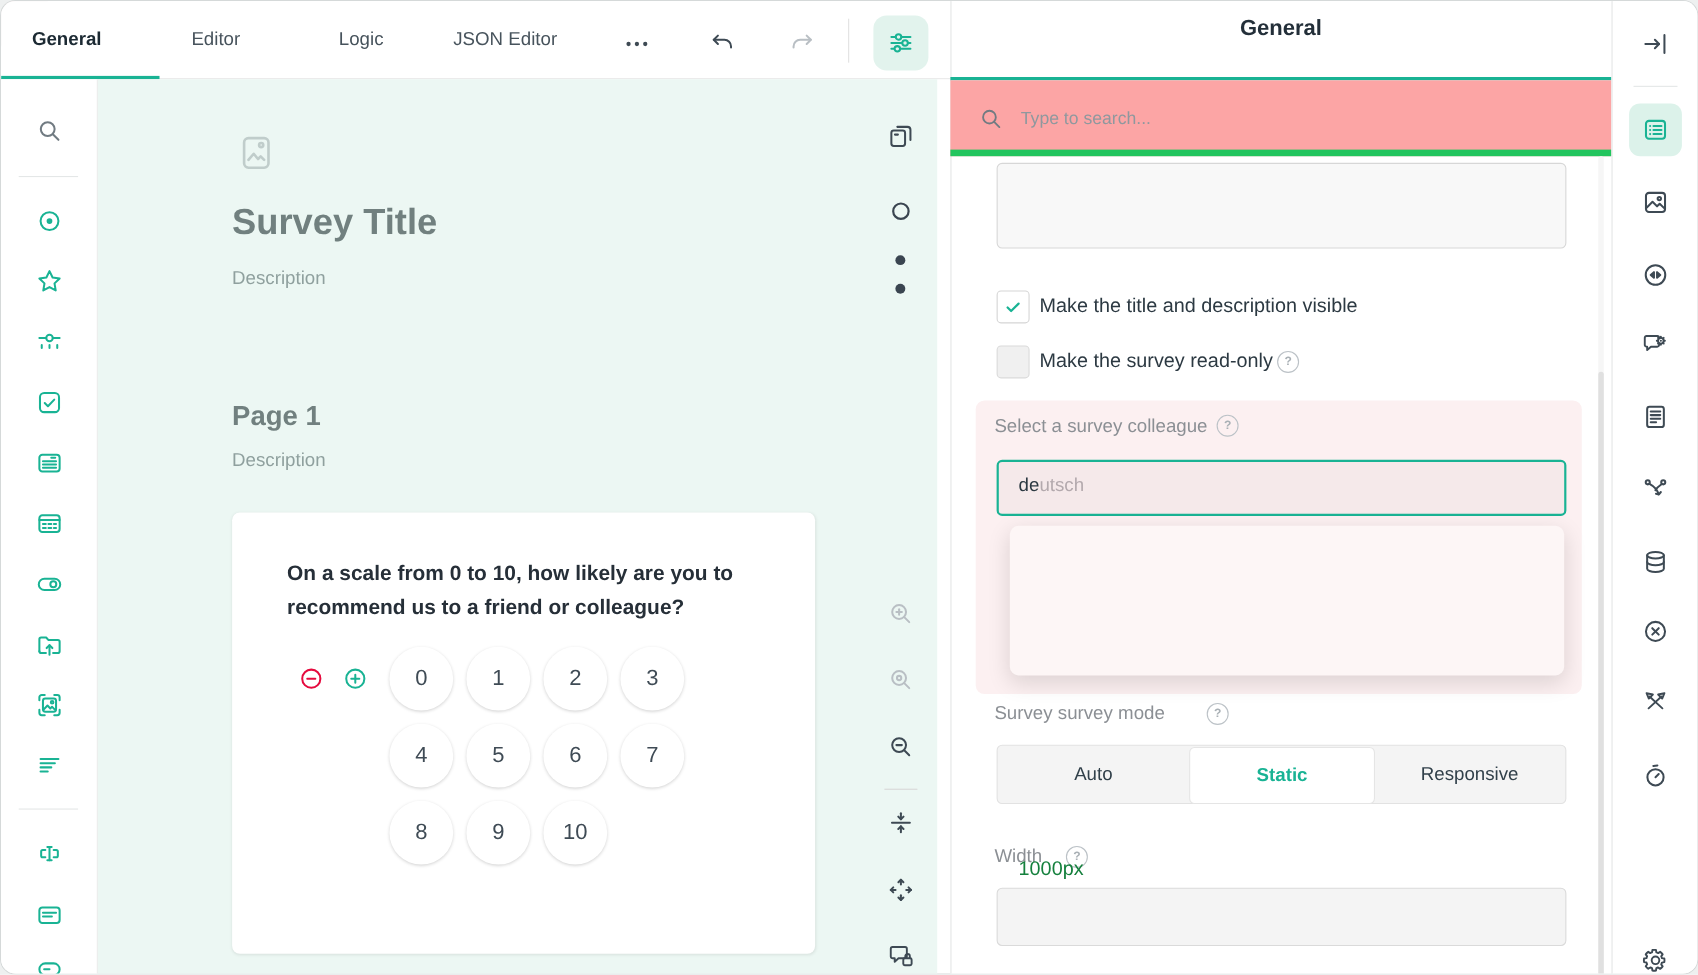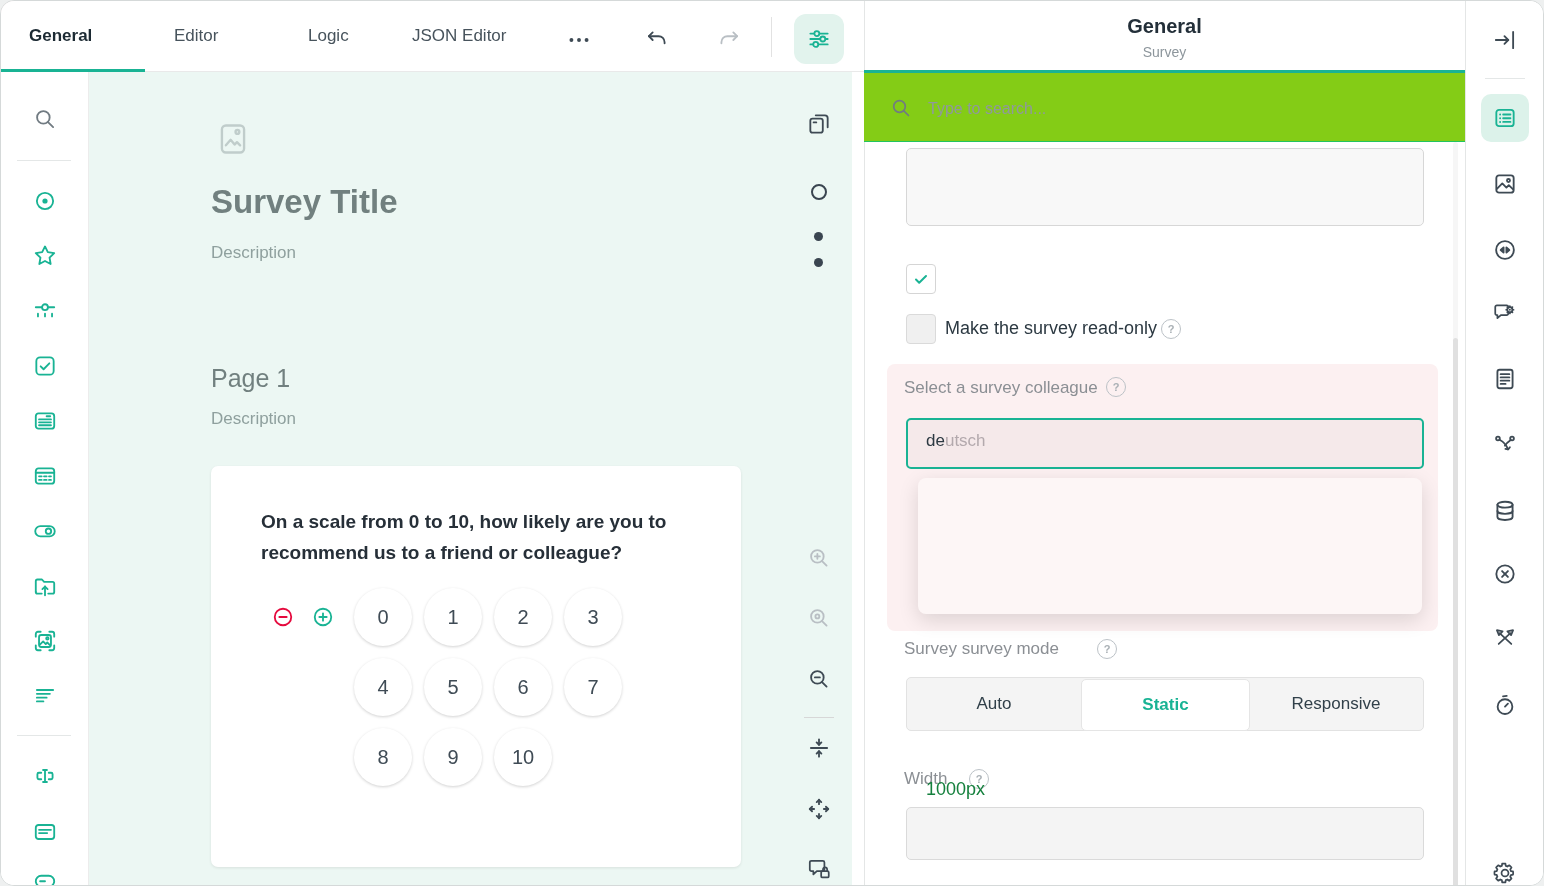--- a/index.html
+++ b/index.html
@@ -16,37 +16,37 @@
   .tab-underline{left:0;top:68px;width:144px;height:3px;background:#19b394;}
   .nav-divider{left:770px;top:16px;width:1px;height:40px;background:#e2e2e2;}
   .settings-btn{left:793px;top:13px;width:50px;height:50px;border-radius:12px;background:#e2f3ed;}
   
   .toolbox{left:0;top:71px;width:88px;height:815px;background:#fff;border-right:1px solid #ececec;}
   .tb-divider{left:16px;width:54px;height:1px;background:#e4e7e7;}
   
   .canvas{left:88px;top:71px;width:763px;height:815px;background:#ecf7f3;}
   .survey-title{left:210px;top:182px;font-size:33px;font-weight:700;color:#71807f;}
   .survey-desc{left:210px;top:242px;font-size:17px;color:#8fa09e;}
-  .page-title{left:210px;top:363px;font-size:25px;font-weight:400;color:#71807f;}
+  .page-title{left:210px;top:363px;font-size:25px;font-weight:700;color:#71807f;}
   .page-desc{left:210px;top:408px;font-size:17px;color:#8fa09e;}
   .qcard{left:210px;top:465px;width:530px;height:401px;background:#fff;border-radius:7px;
          box-shadow:0 1px 3px rgba(0,0,0,.09);}
   .qtitle{left:260px;top:505px;width:430px;font-size:19px;font-weight:600;color:#262f38;
           line-height:31px;white-space:normal;}
   .rate{position:absolute;width:58px;height:58px;border-radius:50%;background:#fff;
         box-shadow:0 1px 3px rgba(0,0,0,.18);display:flex;align-items:center;justify-content:center;
         font-size:20px;color:#3f4b55;cursor:pointer;}
   .pagenav-dot{width:9px;height:9px;border-radius:50%;background:#3a4550;}
   .mt-divider{left:803px;top:716px;width:30px;height:1px;background:#d7d7d7;}
   
   .rpanel{left:863px;top:0;width:601px;height:886px;background:#fff;border-left:1px solid #e4e6e6;}
   .rp-title{left:863px;top:14px;width:601px;text-align:center;font-size:20px;font-weight:600;color:#232f39;}
   .rp-sub{left:863px;top:43px;width:601px;text-align:center;font-size:14px;color:#8d969c;}
   .rp-accent{left:863px;top:69px;width:601px;height:3px;background:#19b394;}
-  .rp-search{left:863px;top:72px;width:601px;height:69px;background:#84cc16;border-bottom:1px solid #22c55e;}
+  .rp-search{left:863px;top:72px;width:601px;height:69px;background:#fca5a5;border-bottom:6px solid #22c55e;}
   .rp-search input{position:absolute;left:62px;top:0;width:480px;height:69px;border:0;background:transparent;
         outline:none;font-size:16px;color:#333;font-family:"Liberation Sans",sans-serif;}
   .rp-search input::placeholder{color:#8f989e;}
   .rp-textarea{left:905px;top:147px;width:518px;height:78px;background:#f8f8f8;border:1px solid #d7d7d7;border-radius:5px;}
   .chk{position:absolute;width:28px;height:28px;border:1px solid #d5d5d5;border-radius:4px;background:#fff;
        display:flex;align-items:center;justify-content:center;cursor:pointer;}
   .chk.off{background:#f0f0f0;border-color:#dadada;}
   .chk-label{font-size:18px;color:#2c3942;}
   .help{position:absolute;width:18px;height:18px;border:1.5px solid #bcc2c7;border-radius:50%;color:#a9b0b5;
         font-size:11px;font-weight:700;display:flex;align-items:center;justify-content:center;cursor:pointer;}
@@ -334,40 +334,40 @@
   <div class="ic dark" style="left:805px;top:855px;width:26px;height:26px">
     <svg width="26" height="26" viewBox="0 0 24 24" fill="none" stroke="currentColor" stroke-width="1.6" stroke-linecap="round" stroke-linejoin="round">
         <path d="M5 4.5h10.5A1.5 1.5 0 0 1 17 6v6.5a1.5 1.5 0 0 1-1.5 1.5H10l-3.2 3v-3H5a1.5 1.5 0 0 1-1.5-1.5V6A1.5 1.5 0 0 1 5 4.5z"></path>
         <path d="M15.7 14v-1.7a1.9 1.9 0 0 1 3.8 0V14"></path>
         <rect x="14" y="14" width="7" height="5.8" rx="1.2" fill="#ecf7f3"></rect>
       </svg>
   </div>
 
   <div class="ab rpanel"></div>
   <div class="t rp-title">General</div>
-  <div class="t rp-sub">Survey</div>
   <div class="ab rp-accent"></div>
 
   <div class="ab rp-search">
     <div class="ic sgray" style="left:25px;top:23px;width:24px;height:24px">
       <svg width="24" height="24" viewBox="0 0 24 24" fill="none" stroke="currentColor" stroke-width="1.7" stroke-linecap="round">
           <circle cx="10.5" cy="10.5" r="5.8"></circle>
           <line x1="14.8" y1="14.8" x2="19.5" y2="19.5"></line>
         </svg>
     </div>
     <input type="text" placeholder="Type to search..." style="">
   </div>
 
   <div class="ab rp-textarea"></div>
 
   <div class="chk" style="left:905px;top:263px">
     <svg width="18" height="18" viewBox="0 0 18 18" fill="none" stroke="#19b394" stroke-width="2" stroke-linecap="round" stroke-linejoin="round">
         <path d="M4 9.5l3.2 3.2L14 6"></path>
       </svg>
   </div>
+  <div class="t chk-label" style="left:944px;top:267px">Make the title and description visible</div>
 
   <div class="chk off" style="left:905px;top:313px"></div>
   <div class="t chk-label" style="left:944px;top:317px">Make the survey read-only</div>
   <div class="help" style="left:1160px;top:318px">?</div>
 
   <div class="ab pink"></div>
   <div class="t flabel" style="left:903px;top:377px">Select a survey colleague</div>
   <div class="help" style="left:1105px;top:376px">?</div>
   <div class="ab lang-input"></div>
   <div class="t lang-text"><span class="lang-typed">de</span><span class="lang-compl">utsch</span></div>

